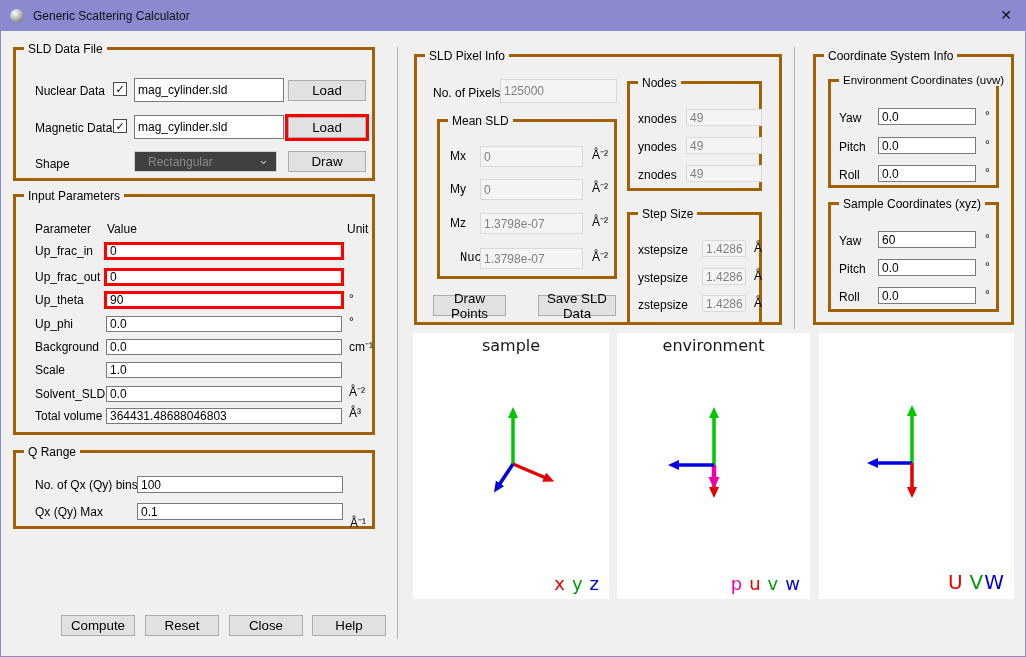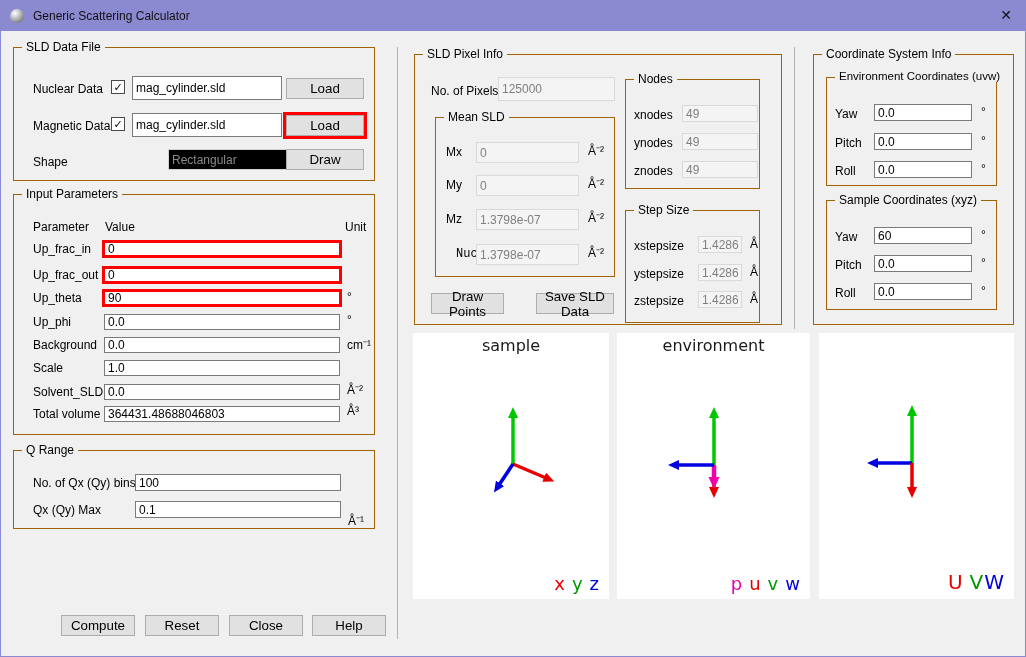--- a/index.html
+++ b/index.html
@@ -11,21 +11,21 @@
   #titlebar {
     position: absolute; left: 0; top: 0; width: 100%; height: 30px;
     background: #8b89d0; display: flex; align-items: center;
   }
   .app-icon {
     width: 14px; height: 14px; border-radius: 50%; margin-left: 9px;
     background: radial-gradient(circle at 35% 30%, #ffffff, #b5b5b5 45%, #707070 85%);
   }
   .title-text { margin-left: 9px; color: #111; }
   .close-x { position: absolute; right: 13px; top: 6px; font-size: 14px; color: #111; cursor: default; }
-  .gb { position: absolute; border: 1px solid #a16207; }
+  .gb { position: absolute; border: 3px solid #a16207; }
   .gbt { position: absolute; top: -8px; left: 8px; background: #f0f0f0; padding: 0 4px; white-space: nowrap; color: #000; }
   .lbl { position: absolute; white-space: nowrap; color: #000; }
   .unit { position: absolute; white-space: nowrap; color: #000; }
   .tb {
     position: absolute; background: #fff; border: 1px solid #7a7a7a;
     padding: 0 3px; color: #000; overflow: hidden; white-space: nowrap;
     display: flex; align-items: center;
   }
   .tb.dis { background: #f4f4f4; border-color: #d9d9d9; color: #7f7f7f; }
   .tb.hl { border: 3px solid #ff0000; }
@@ -33,22 +33,22 @@
     position: absolute; background: #e1e1e1; border: 1px solid #adadad;
     display: flex; align-items: center; justify-content: center; color: #000; cursor: default;
   }
   .hl-box { position: absolute; border: 3px solid #ff0000; }
   .hl-box .btn { position: absolute; left: 0; top: 0; width: 100%; height: 100%; }
   .cb {
     position: absolute; width: 14px; height: 14px; background: #fff; border: 1px solid #4a4a4a;
     display: flex; align-items: center; justify-content: center; font-size: 11px; color: #000;
   }
   .combo {
-    position: absolute; background: #000000; border: 1px solid #d2d2d2; color: #8a8a8a;
-    padding: 0 3px; display: flex; align-items: center; margin-left: 36px;
+    position: absolute; background: #404040; border: 1px solid #d2d2d2; color: #8a8a8a;
+    padding: 0 13px; display: flex; align-items: center;
   }
   .combo .chev { position: absolute; right: 7px; top: 0px; color: #bdbdbd; font-size: 13px; }
   .vline { position: absolute; width: 1px; background: #b2b2b2; }
   .panel { position: absolute; top: 332px; height: 266px; background: #fff; }
   .panel-title {
     position: absolute; top: 3px; left: 0; width: 100%; text-align: center;
     font-family: "DejaVu Sans", sans-serif; font-size: 16px; color: #1a1a1a;
   }
   .legend {
     position: absolute; right: 10px; bottom: 5px;

